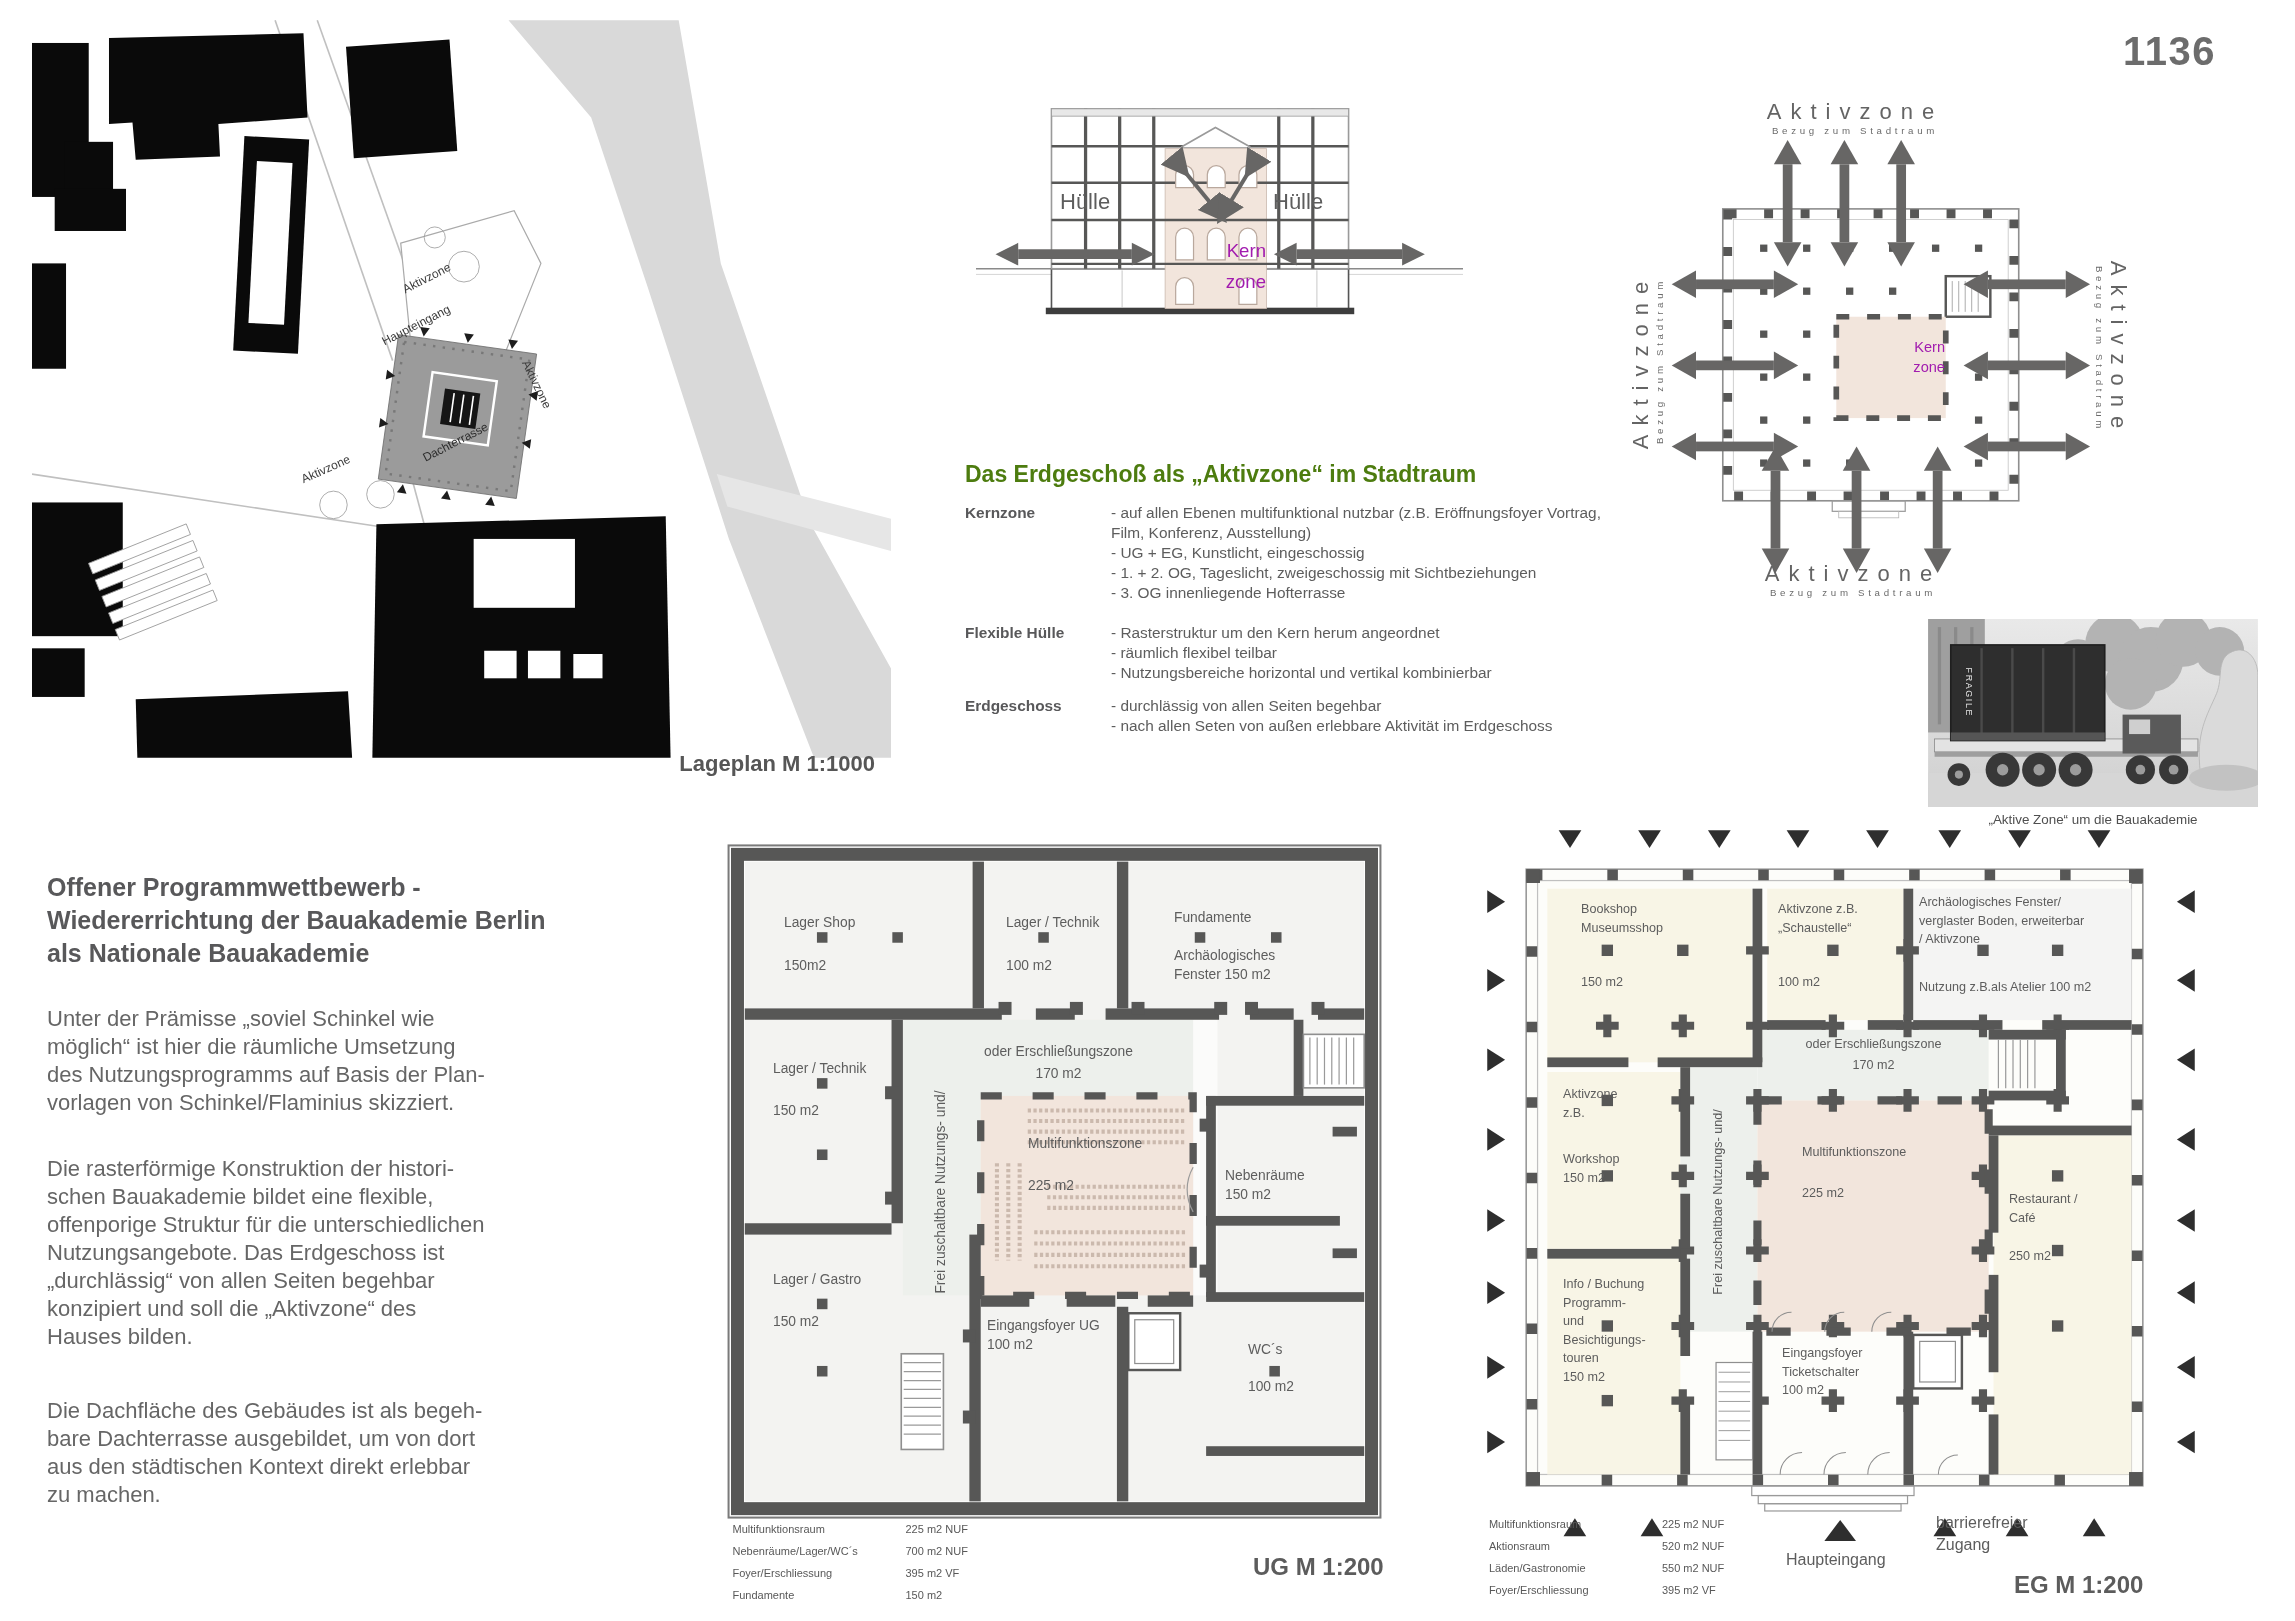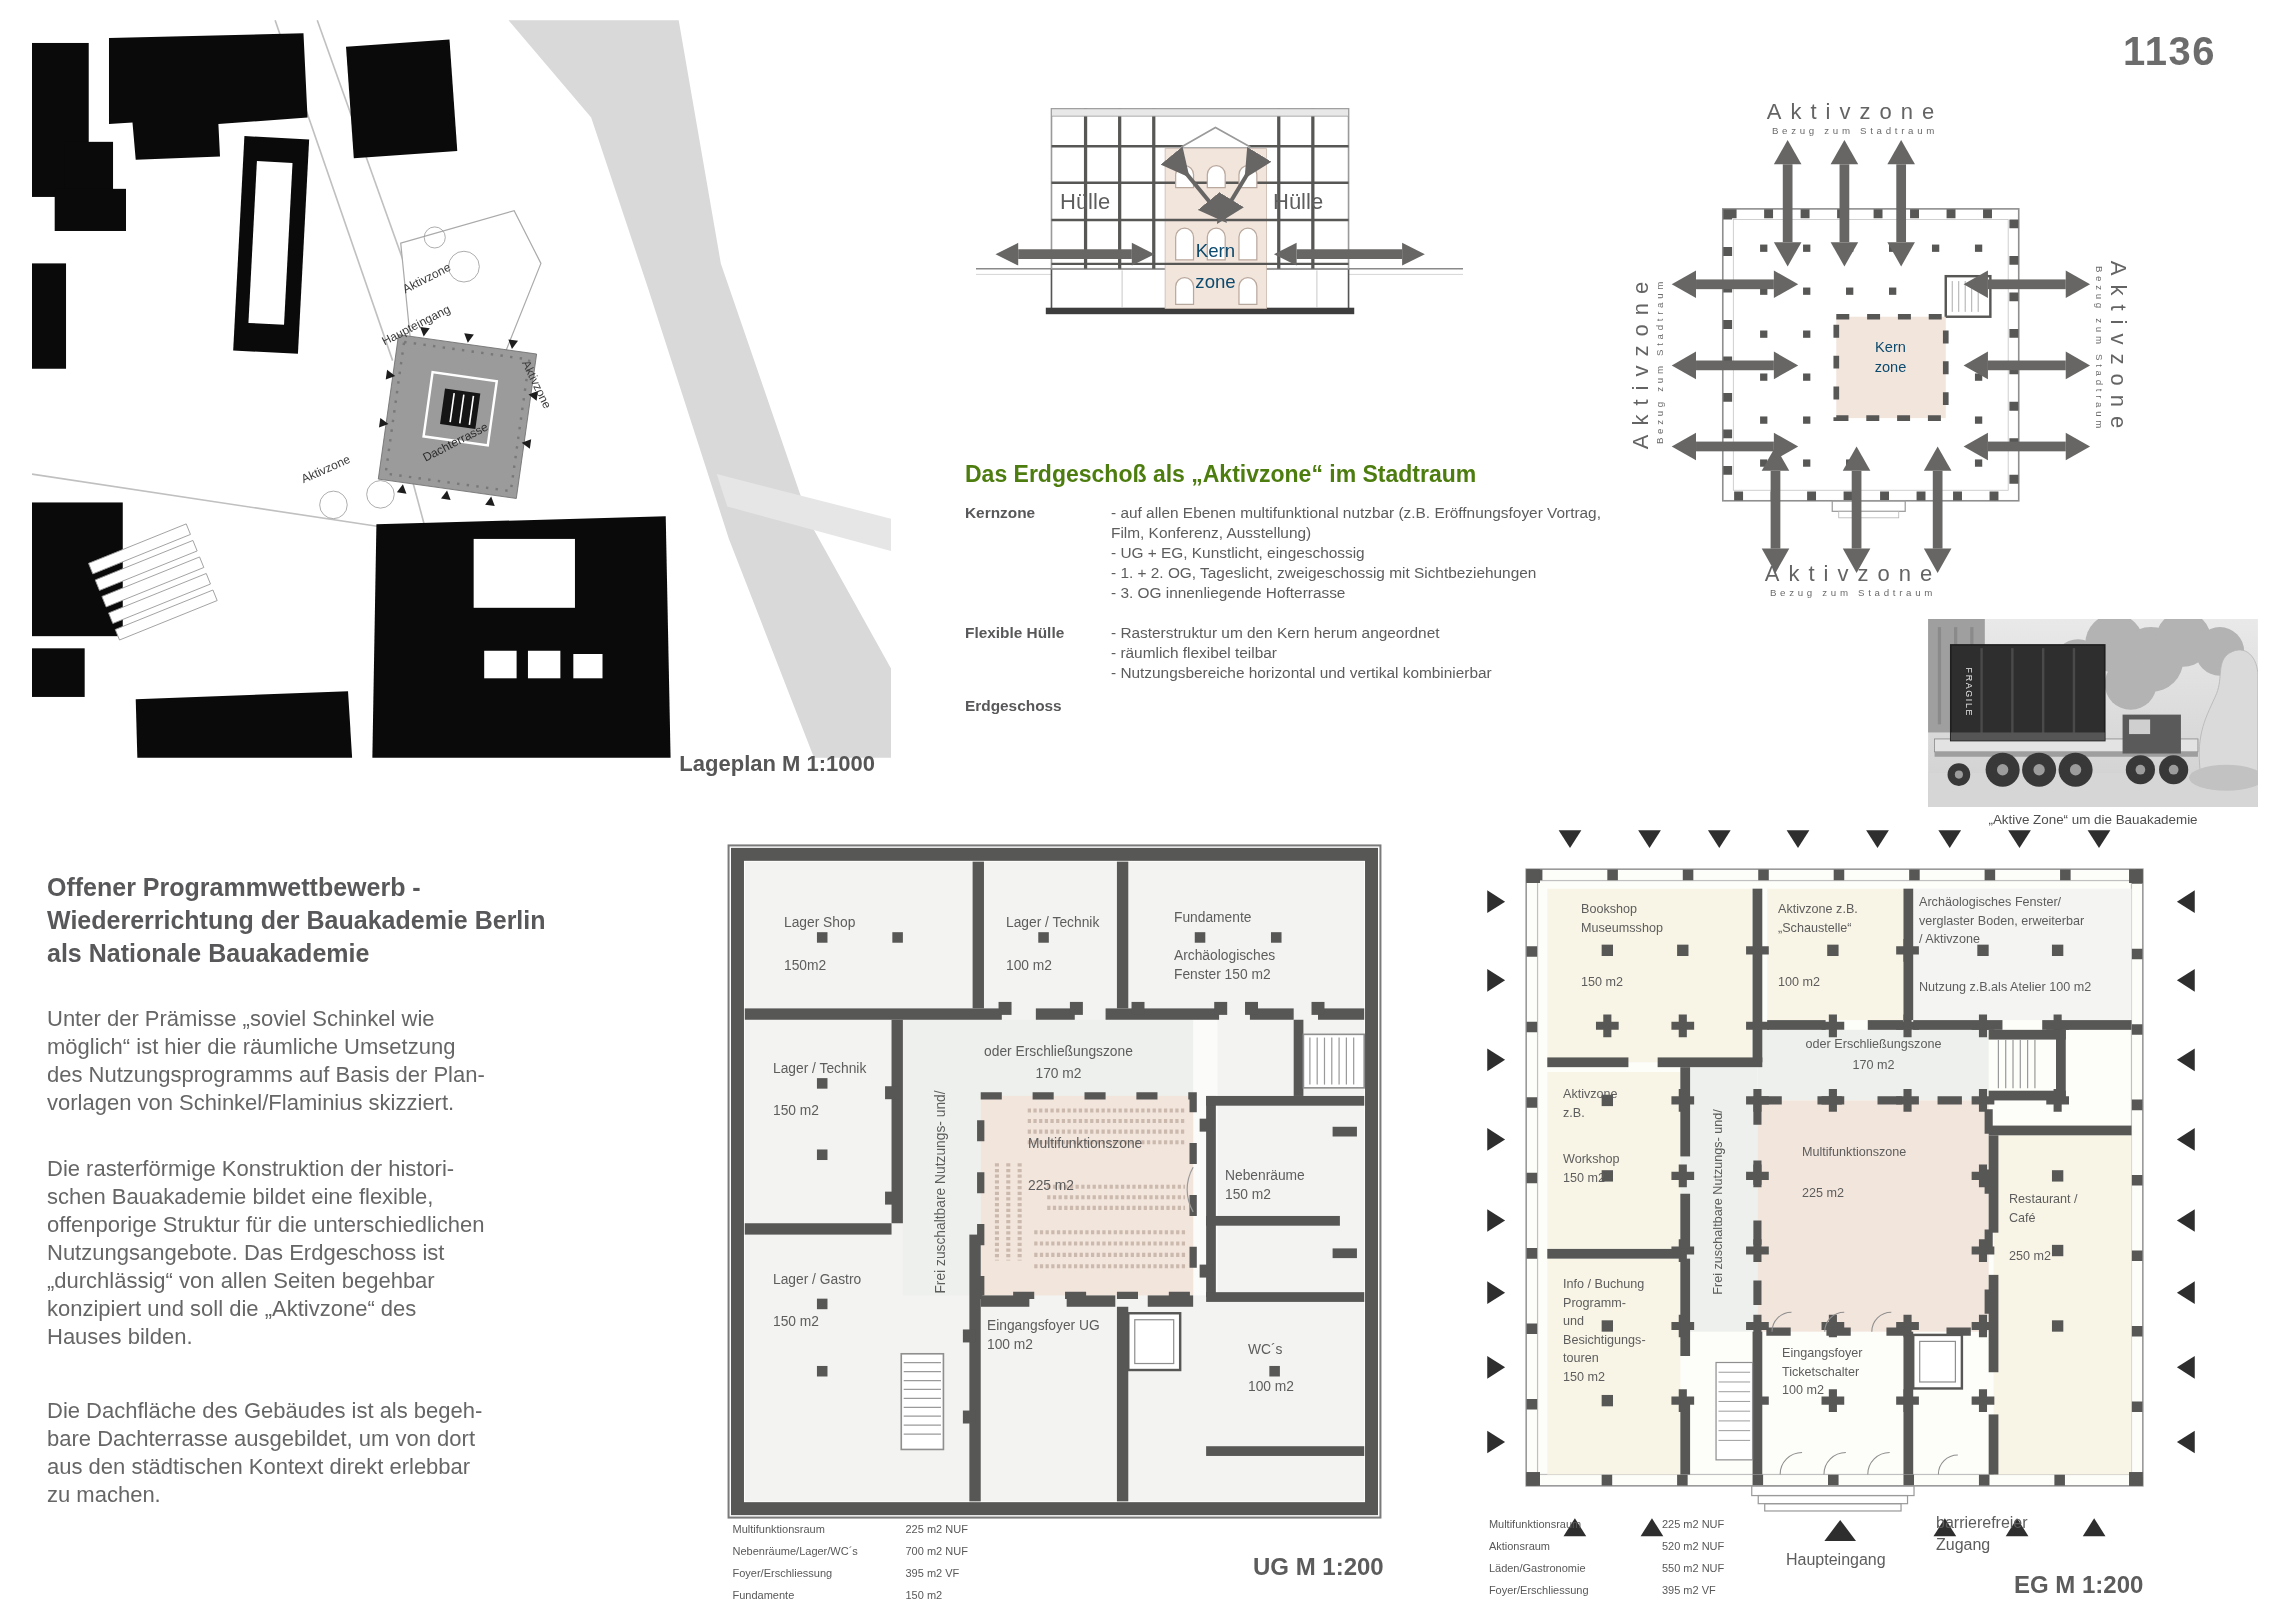--- a/index.html
+++ b/index.html
@@ -14,21 +14,21 @@
   .s20{font-size:16px;line-height:22px}
   .b{font-weight:bold;color:#58585a}
   .title-mid{position:absolute;font-size:23px;font-weight:bold;color:#4d7c0f;white-space:nowrap}
   .intro-h{position:absolute;font-size:25px;line-height:33px;font-weight:bold;color:#58585a;white-space:pre-line}
   .intro-p{position:absolute;font-size:22px;line-height:28px;color:#666;white-space:pre-line}
   .scale-lbl{position:absolute;font-size:24px;font-weight:bold;color:#5c5c5c;white-space:nowrap}
   .pagenum{position:absolute;font-size:40px;font-weight:bold;color:#6c6c6c;letter-spacing:1.6px}
   .sp-big{font-size:22px;letter-spacing:9px;color:#646464;white-space:nowrap}
   .sp-small{font-size:9.7px;letter-spacing:3.7px;color:#6b6b6b;white-space:nowrap}
   .sp-col{position:absolute;text-align:center}
-  .kernlbl{position:absolute;text-align:center;font-size:14.6px;line-height:20px;color:#0c4a6e;white-space:pre-line}
+  .kernlbl{position:absolute;text-align:right;font-size:14.6px;line-height:20px;color:#a21caf;white-space:pre-line}
   .legend{position:absolute;font-size:11px;line-height:22px;color:#585858}
   .lg-row{display:flex}
   .lg-row span:first-child{width:173px}
   .caption{position:absolute;font-size:13.4px;color:#4f4f4f;text-align:center}
   .rotlbl{position:absolute;white-space:nowrap}
 </style>
 </head>
 <body>
 
 <div class="page">
@@ -196,20 +196,22 @@
     <div class="lbl s19" style="left:146px;top:61px">- auf allen Ebenen multifunktional nutzbar (z.B. Eröffnungsfoyer Vortrag,
    Film, Konferenz, Ausstellung)
 - UG + EG, Kunstlicht, eingeschossig
 - 1. + 2. OG, Tageslicht, zweigeschossig mit Sichtbeziehungen
 - 3. OG innenliegende Hofterrasse</div>
     <div class="lbl b s19" style="left:0;top:181px">Flexible Hülle</div>
     <div class="lbl s19" style="left:146px;top:181px">- Rasterstruktur um den Kern herum angeordnet
 - räumlich flexibel teilbar
 - Nutzungsbereiche horizontal und vertikal kombinierbar</div>
     <div class="lbl b s19" style="left:0;top:254px">Erdgeschoss</div>
+    <div class="lbl s19" style="left:146px;top:254px">- durchlässig von allen Seiten begehbar
+- nach allen Seten von außen erlebbare Aktivität im Erdgeschoss</div>
   </section>
 
   <section class="abs" style="left:1589px;top:49px;width:600px;height:576px">
     <svg width="600" height="576" viewBox="0 0 740 710">
       <defs>
         <g id="pd-dav" fill="#676665">
           <rect x="-6" y="-48" width="12" height="96"></rect>
           <polygon points="-17,-48 17,-48 0,-78"></polygon>
           <polygon points="-17,48 17,48 0,78"></polygon>
         </g>

